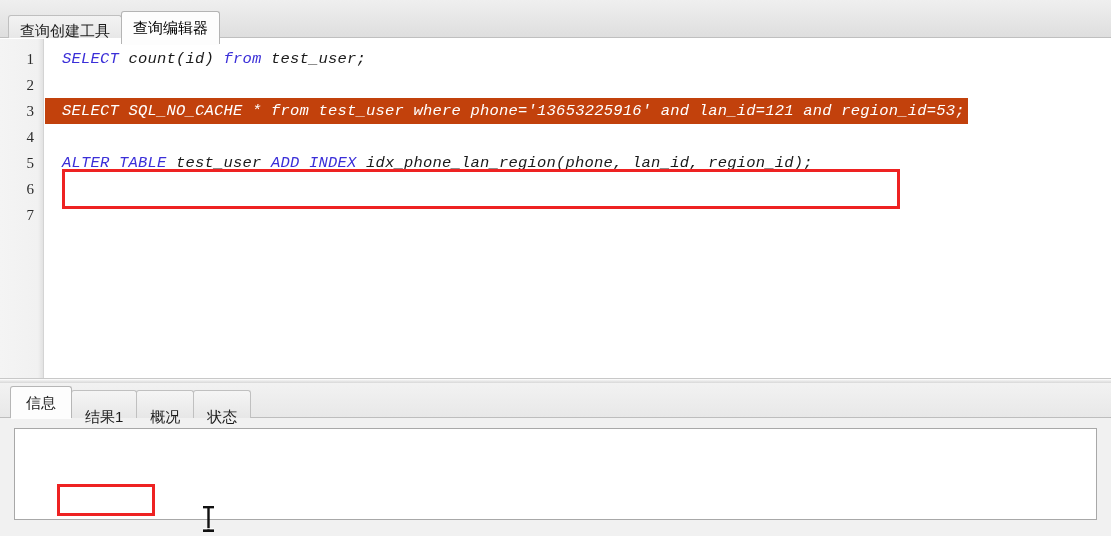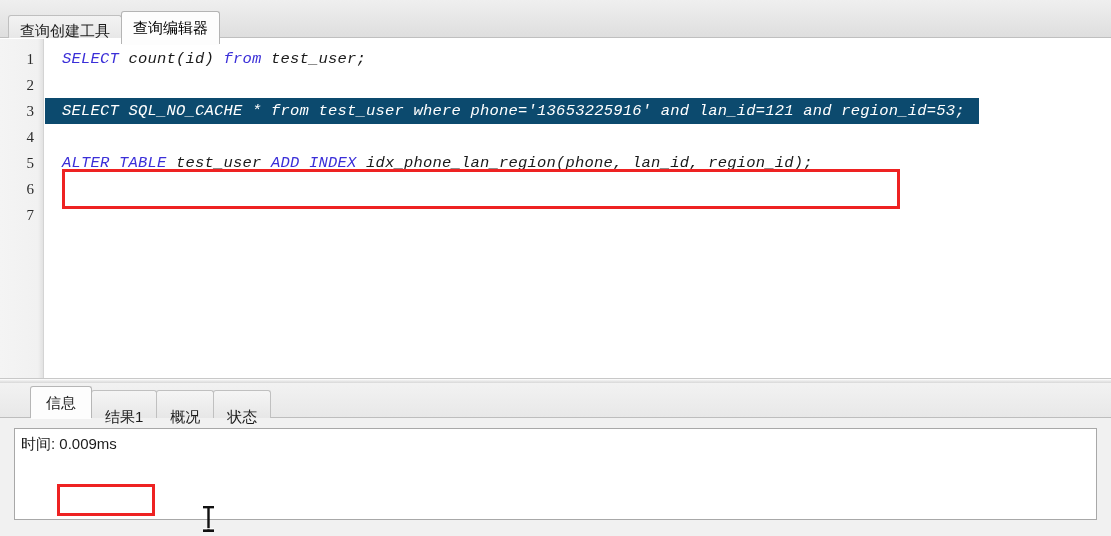--- a/index.html
+++ b/index.html
@@ -121,24 +121,24 @@
     line-height: 26px;
     font-family: "Liberation Mono", monospace;
     font-size: 15.5px;
     color: #1a1a1a;
     white-space: pre;
     padding-left: 17px;
     letter-spacing: 0.2px;
   }
   .kw { color: #3b2fd8; }
   .cline.selected {
-    background: #0c4a6e;
+    background: #c2410c;
     color: #ffffff;
     display: inline-block;
-    padding-right: 14px;
+    padding-right: 3px;
   }
   .cline.selected .kw { color: #ffffff; }
 
   .redbox-code {
     position: absolute;
     left: 62px;
     top: 130px;
     width: 838px;
     height: 40px;
     border: 3px solid #ee2222;
@@ -178,21 +178,20 @@
     border-bottom: 1px solid #bdbdbd;
     box-sizing: border-box;
   }
   .btab-row {
     position: absolute;
     left: 10px;
     top: 3px;
     display: flex;
     align-items: flex-end;
     height: 32px;
-    margin-left: 20px;
   }
   .btab {
     position: relative;
     height: 28px;
     line-height: 28px;
     padding: 12px 13px;
     font-size: 15px;
     color: #1b1b1b;
     background: linear-gradient(to bottom, #f5f5f5 0%, #e7e7e7 100%);
     border: 1px solid #c0c0c0;
@@ -312,21 +311,20 @@
         <div class="btab">
           <span>概况</span>
         </div>
         <div class="btab">
           <span>状态</span>
         </div>
       </div>
     </div>
 
     <div class="info-panel">
-      <div class="info-line">时间: 0.009ms</div>
     </div>
   </div>
 
   <div class="redbox-time"></div>
 
   <div class="ibeam">
     <svg width="15" height="26" viewBox="0 0 15 26" xmlns="http://www.w3.org/2000/svg">
       <rect x="2" y="0" width="11" height="2.6" fill="#111"></rect>
       <rect x="2" y="2.6" width="11" height="1.2" fill="#fff"></rect>
       <rect x="6.3" y="1" width="2.4" height="24" fill="#111"></rect>

